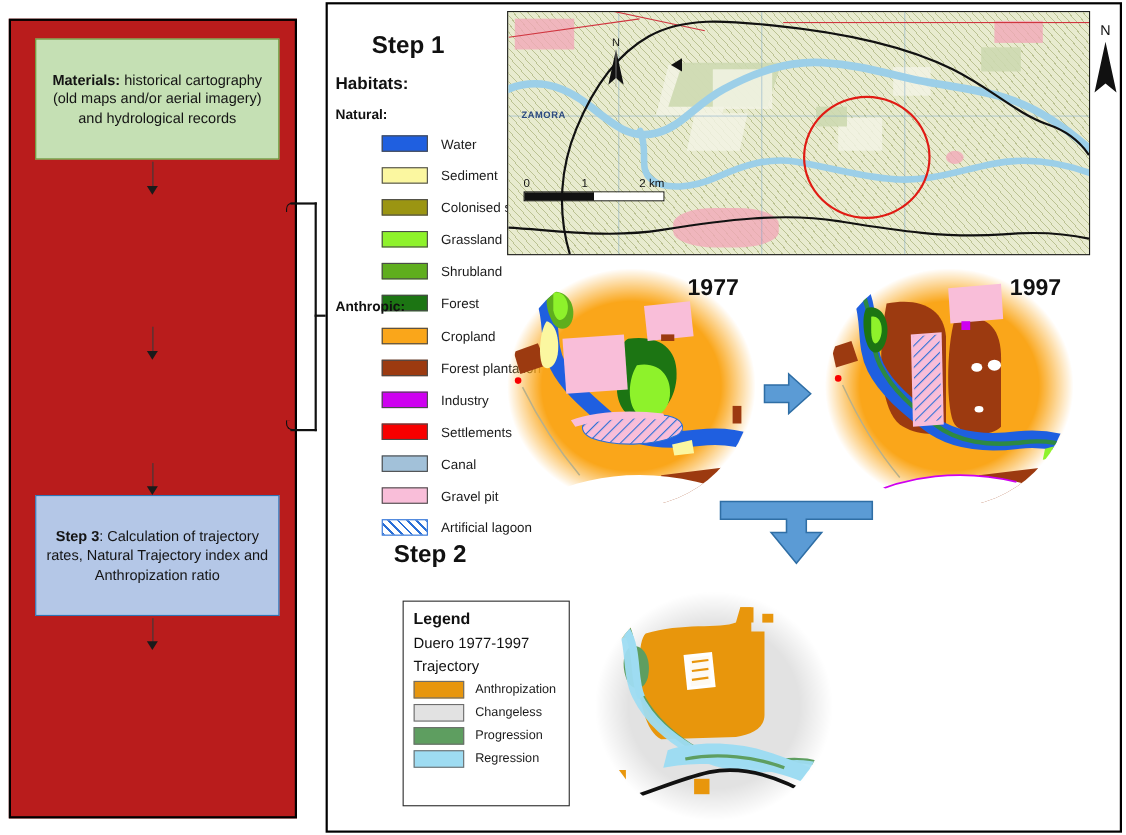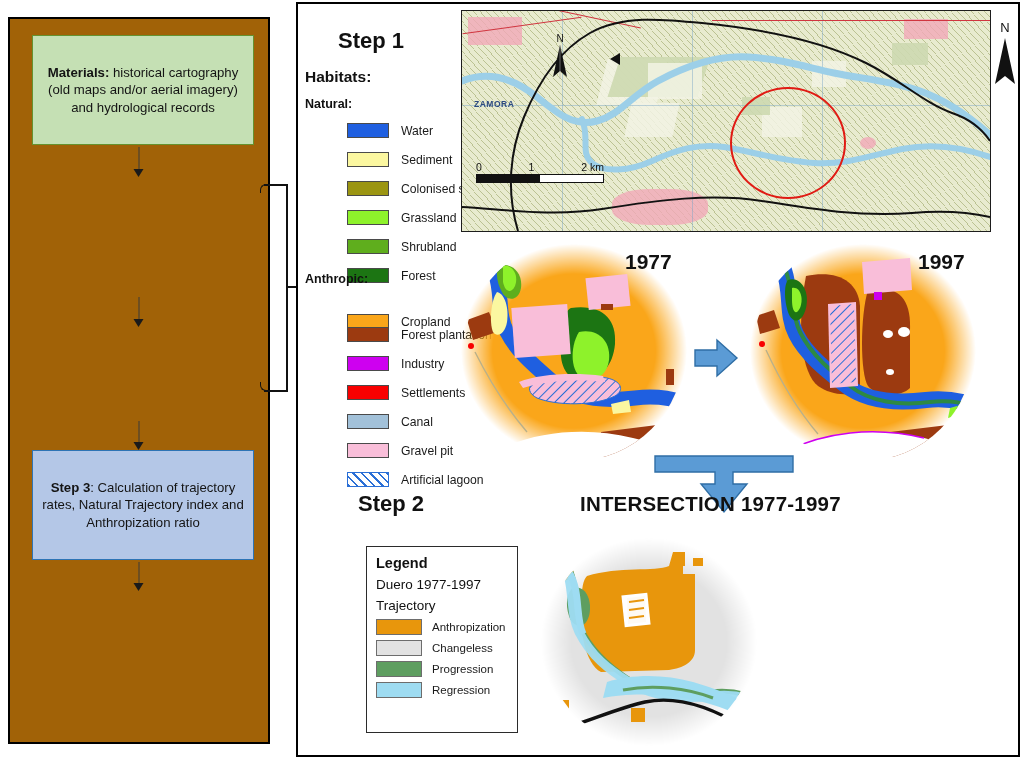--- a/index.html
+++ b/index.html
@@ -1,20 +1,20 @@
 <!DOCTYPE html>
 <html><head>
 <meta charset="utf-8">
 <style>
   html,body{margin:0;padding:0;background:#ffffff;}
   body{width:1024px;height:759px;font-family:"Liberation Sans",sans-serif;position:relative;overflow:hidden;}
 
   
   #flow-panel{position:absolute;left:8px;top:17px;width:262px;height:727px;
-              border:2px solid #000;box-sizing:border-box;background:#a16207;}
+              border:2px solid #000;box-sizing:border-box;background:#b91c1c;}
   .fbox{position:absolute;left:22px;width:222px;box-sizing:border-box;
         display:flex;align-items:center;justify-content:center;text-align:center;
         font-size:13.2px;line-height:1.30;color:#141414;padding:4px 8px;}
   .fbox b{font-weight:bold;}
   .fbox.green{background:#c5e0b4;border:1.6px solid #66922f;}
   .fbox.blue{background:#b4c7e7;border:1.6px solid #2e74b5;}
   .fbox.purple{background:#e0a5f5;border:1.6px solid #9b30c8;}
 
   #box-materials{top:16px;height:110px;}
   #box-step1{top:160px;height:116px;}
@@ -185,21 +185,21 @@
     <span class="swatch" style="background:#5fae1d"></span>
     <span class="leglabel">Shrubland</span>
   </div>
   <div class="legrow" style="top:262px">
     <span class="swatch" style="background:#1c7513"></span>
     <span class="leglabel">Forest</span>
   </div>
 
   <div id="anthropic-title">Anthropic:</div>
 
-  <div class="legrow" style="top:308px">
+  <div class="legrow" style="top:292px">
     <span class="swatch" style="background:#faa61a"></span>
     <span class="leglabel">Cropland</span>
   </div>
   <div class="legrow" style="top:321px">
     <span class="swatch" style="background:#9c3a10"></span>
     <span class="leglabel">Forest plantation</span>
   </div>
   <div class="legrow" style="top:350px">
     <span class="swatch" style="background:#ce00f0"></span>
     <span class="leglabel">Industry</span>
@@ -390,21 +390,20 @@
       </g>
     </svg>
     <div class="yr-label" style="left:178px;top:14px">1997</div>
   </div>
 
   <svg id="arrow-down" viewBox="0 0 142 62">
     <polygon points="2,2 140,2 140,18 80,18 80,30 94,30 71,58 48,30 62,30 62,18 2,18" fill="#5b9bd5" stroke="#2f6ea5" stroke-width="1.4"></polygon>
   </svg>
 
   <div id="step2-title">Step 2</div>
-  <div id="intersection-title">INTERSECTION 1977-1997</div>
 
   <div id="legend-box">
     <div class="lgt">Legend</div>
     <div class="lgs">Duero 1977-1997</div>
     <div class="lgs">Trajectory</div>
     <div class="lgr">
       <span class="lgsw" style="background:#e8960c"></span>
       <span class="lgl">Anthropization</span>
     </div>
     <div class="lgr">

